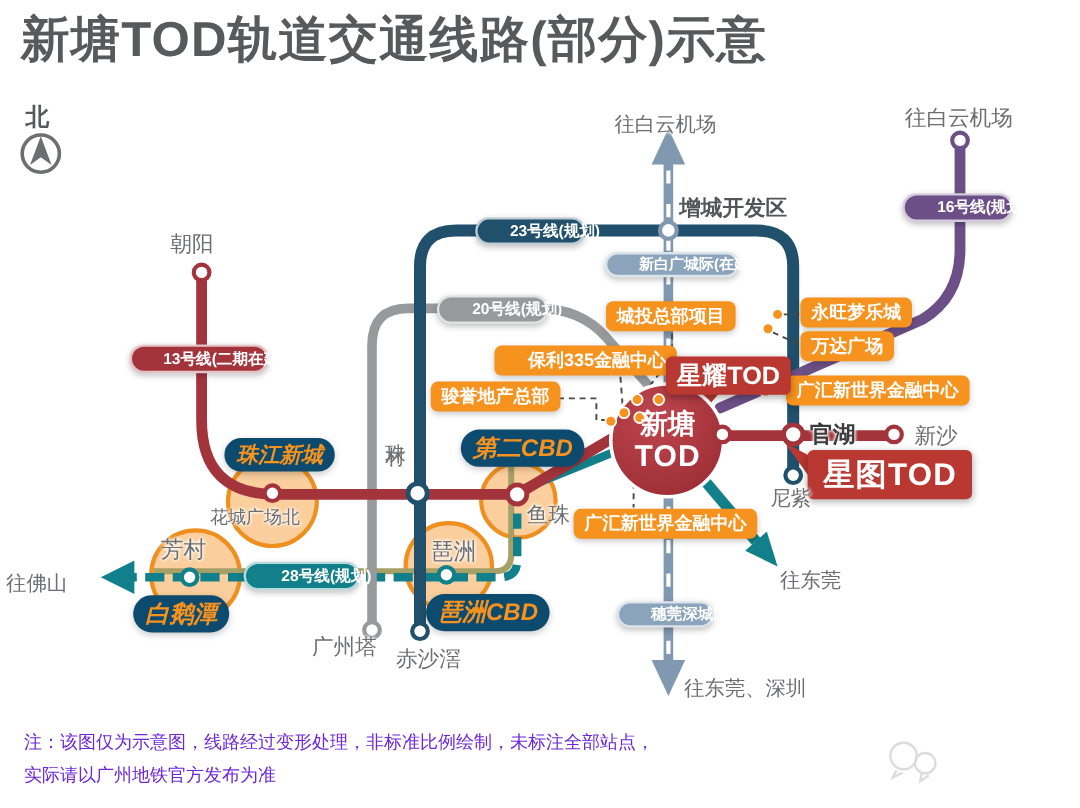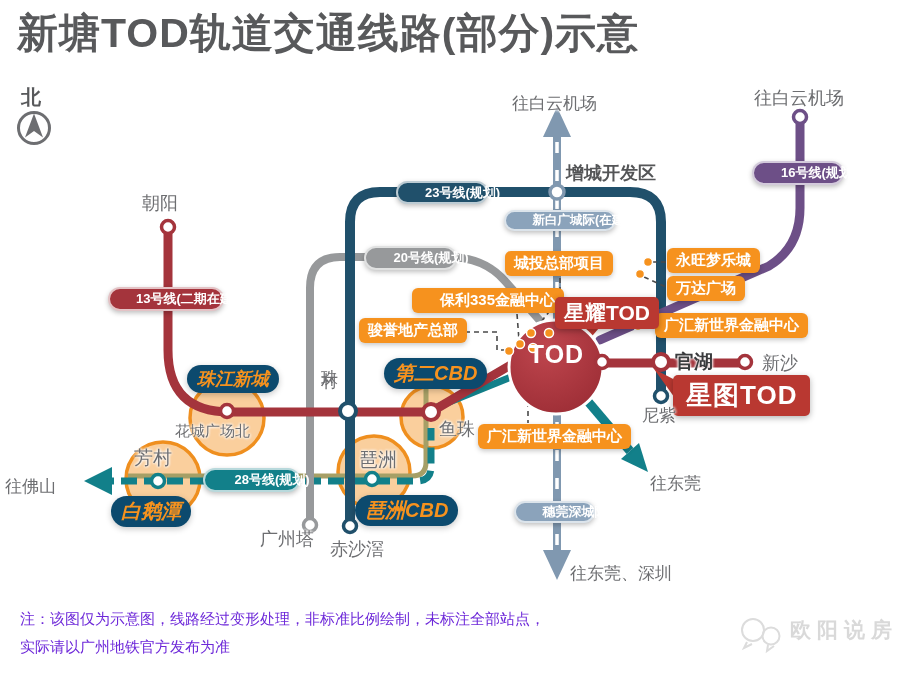--- a/index.html
+++ b/index.html
@@ -154,20 +154,21 @@
   <div class="plabel" style="left:359px;top:318px;">骏誉地产总部</div>
   <div class="plabel" style="left:667px;top:248px;">永旺梦乐城</div>
   <div class="plabel" style="left:667px;top:276px;">万达广场</div>
   <div class="plabel" style="left:655px;top:313px;">广汇新世界金融中心</div>
   <div class="plabel" style="left:478px;top:424px;">广汇新世界金融中心</div>
 
   <div class="tlabel" style="left:555px;top:297px;font-size:21px;padding:2px 9px;">星耀TOD</div>
   <div class="tlabel" style="left:673px;top:375px;font-size:26px;padding:3px 13px;letter-spacing:1px;">星图TOD</div>
 
   <div class="todtext">
+    <div class="t1">新塘</div>
     <div class="t2">TOD</div>
   </div>
 
   <div class="slabel" style="left:142px;top:191px;font-size:18px;">朝阳</div>
   <div class="slabel" style="left:175px;top:422px;font-size:15px;">花城广场北</div>
   <div class="slabel" style="left:134px;top:445px;font-size:19px;">芳村</div>
   <div class="slabel" style="left:260px;top:527px;font-size:18px;">广州塔</div>
   <div class="slabel" style="left:330px;top:537px;font-size:18px;">赤沙滘</div>
   <div class="slabel" style="left:359px;top:447px;font-size:19px;">琶洲</div>
   <div class="slabel vert" style="left:318px;top:356px;">珠村</div>
@@ -181,15 +182,14 @@
   <div class="slabel" style="left:512px;top:92px;">往白云机场</div>
   <div class="slabel" style="left:5px;top:475px;">往佛山</div>
   <div class="slabel" style="left:650px;top:472px;">往东莞</div>
   <div class="slabel" style="left:570px;top:562px;">往东莞、深圳</div>
 
   <div class="note">
     <div>注：该图仅为示意图，线路经过变形处理，非标准比例绘制，未标注全部站点，</div>
     <div>实际请以广州地铁官方发布为准</div>
   </div>
 
-  <div class="watermark">欧阳说房</div>
 
 </div>
 
 </body></html>

